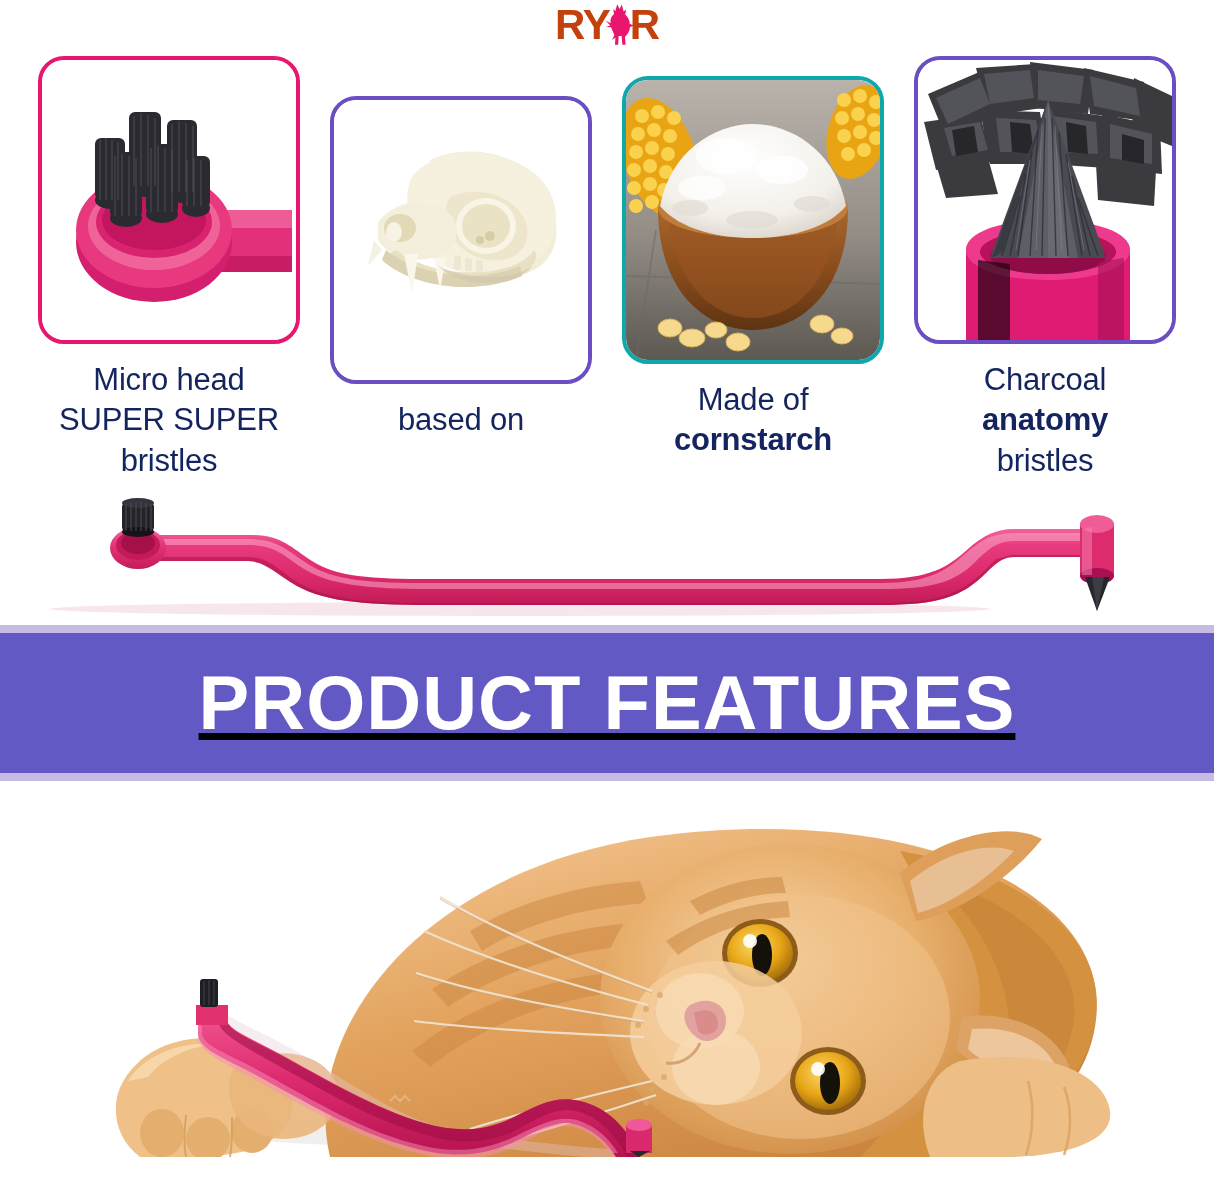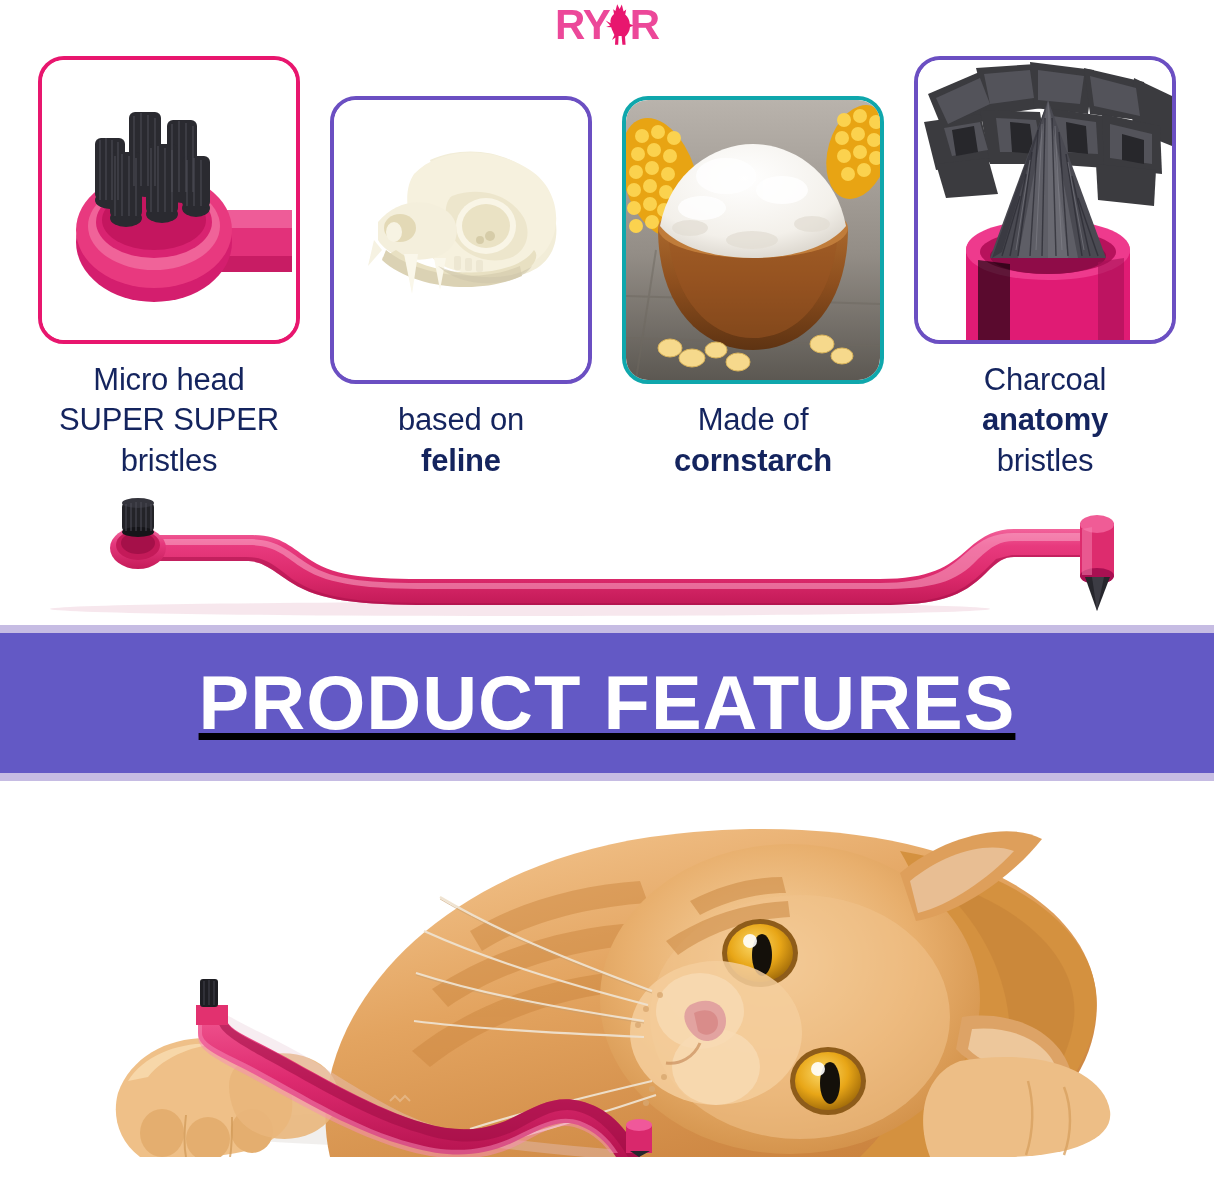--- a/index.html
+++ b/index.html
@@ -30,34 +30,34 @@
     align-items: center;
     justify-content: center;
     height: 44px;
   }
   .logo-text {
     font-family: "Liberation Sans", sans-serif;
     font-weight: bold;
     font-size: 42px;
     letter-spacing: -1px;
     line-height: 1;
-    color: #ec4899;
+    color: #c2410c;
   }
   .logo-cat {
     width: 30px;
     height: 44px;
     margin: 0 -5px;
     display: block;
   }
 
   
   .cards-row {
     display: flex;
     justify-content: center;
-    align-items: flex-end;
+    align-items: center;
     gap: 14px;
     padding: 8px 20px 0 20px;
     box-sizing: border-box;
   }
   .card-col {
     width: 278px;
     display: flex;
     flex-direction: column;
     align-items: center;
   }
@@ -248,21 +248,20 @@
             <rect x="131" y="158" width="7" height="13" rx="2"></rect>
             <rect x="142" y="160" width="7" height="12" rx="2"></rect>
           </g>
 
           <path d="M104 166 C140 182 180 180 198 166 C186 186 132 192 104 166 Z" fill="#CFC6AC" opacity="0.6"></path>
         </svg>
       </div>
     </div>
     <div class="caption">
       <div>based on</div>
-      <div><b>feline</b></div>
     </div>
   </div>
 
   <div class="card-col">
     <div class="card-frame teal">
       <div class="card-photo">
         <svg viewBox="0 0 254 280" width="100%" height="100%" preserveAspectRatio="xMidYMid slice">
           <defs>
             <linearGradient id="woodbg" x1="0" y1="0" x2="0" y2="1">
               <stop offset="0%" stop-color="#B9B3AC"></stop>

